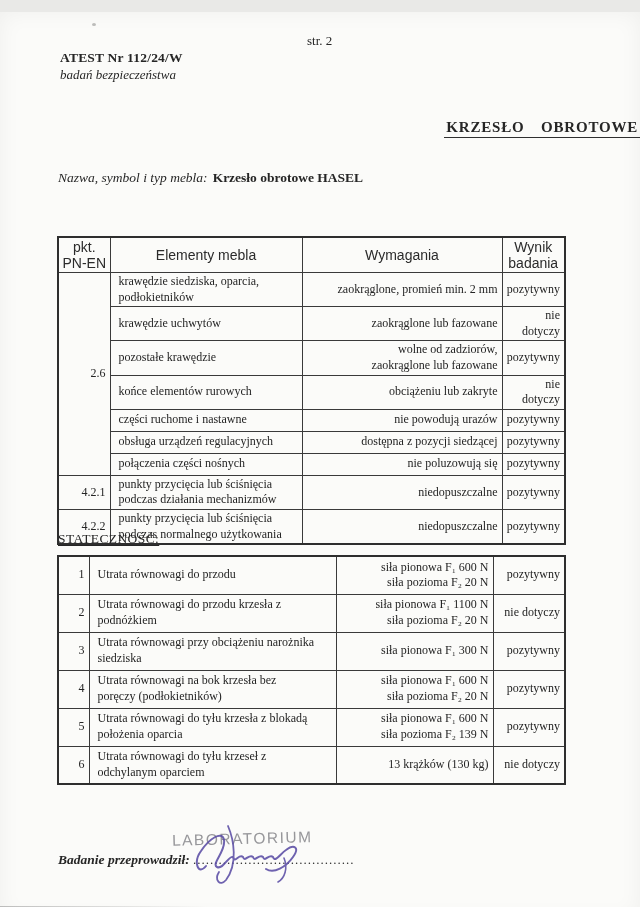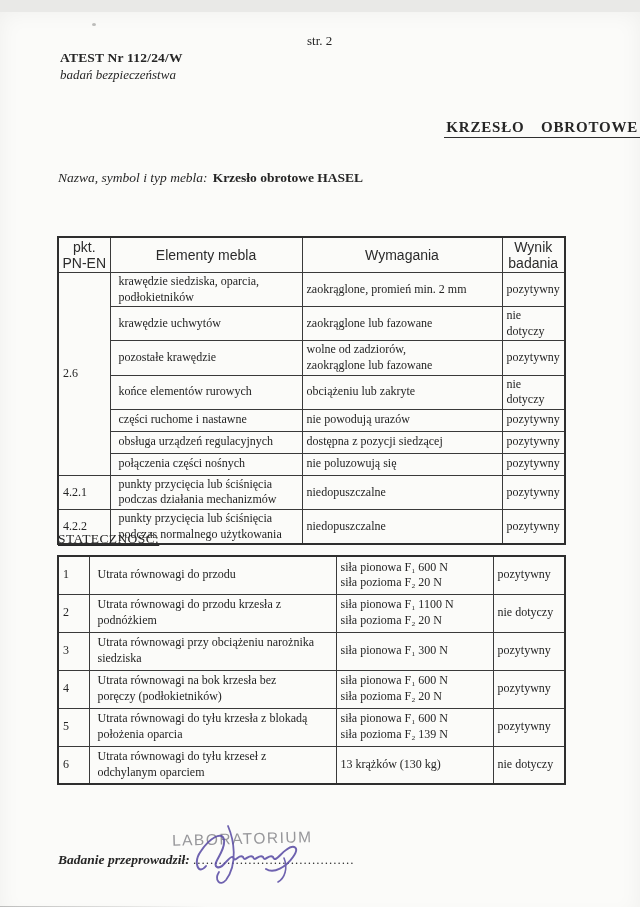--- a/index.html
+++ b/index.html
@@ -27,21 +27,21 @@
     background:transparent;}
   table,td,th{border:1px solid #3a3a3a;}
   table{border-width:2px;border-color:#2e2e2e;}
   th{font-family:"Liberation Sans","DejaVu Sans",sans-serif;font-weight:400;
     font-size:14px;text-align:center;vertical-align:middle;white-space:pre-line;
     padding:1px 0;color:#2b2b2b;}
   td{font-size:12px;vertical-align:middle;white-space:pre-line;line-height:1.3;
     padding:1px 4px;color:#242424;}
   .t1{left:57px;top:224px;width:507px;}
   .t2{left:57px;top:543px;width:507px;}
-  td.c-center{text-align:left;}
+  td.c-center{text-align:right;}
   td.c-left{text-align:left;padding-left:8px;}
   .stamp{left:172px;top:818px;font-family:"Liberation Sans","DejaVu Sans",sans-serif;
     font-size:15.5px;letter-spacing:1.5px;color:#8f8f93;transform:rotate(-1.5deg);
     opacity:.92;z-index:1;}
   .sign-line{left:58px;top:840px;font-size:13.5px;z-index:2;white-space:nowrap;}
   .sign-label{font-style:italic;font-weight:600;}
   .dots{letter-spacing:1px;color:#333;font-size:13px;}
   .signature-svg{left:188px;top:808px;z-index:3;}
   .scan-strip{left:0;top:894px;width:208px;height:3px;
     background:linear-gradient(to right,#8d8d8d,rgba(255,255,255,0));opacity:.55;}

